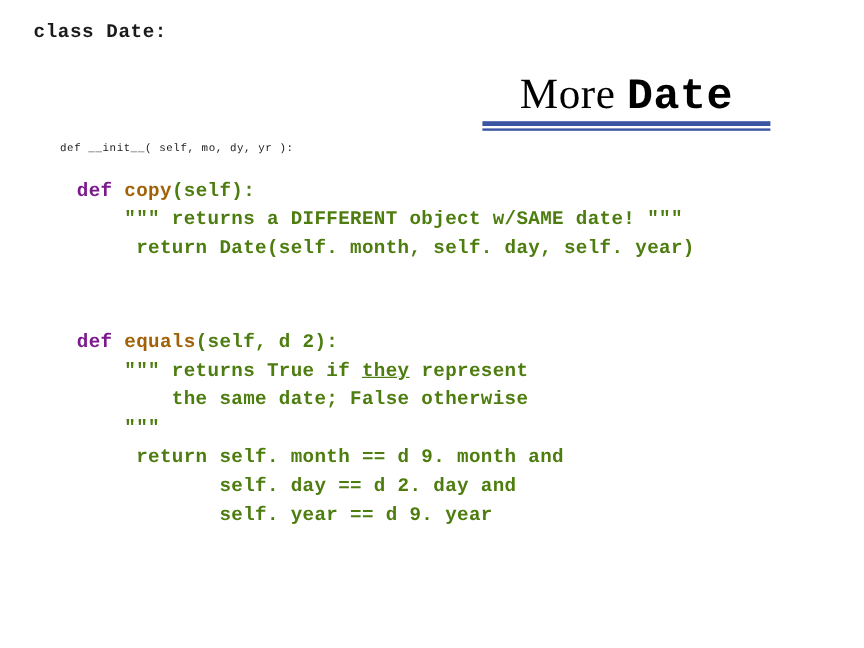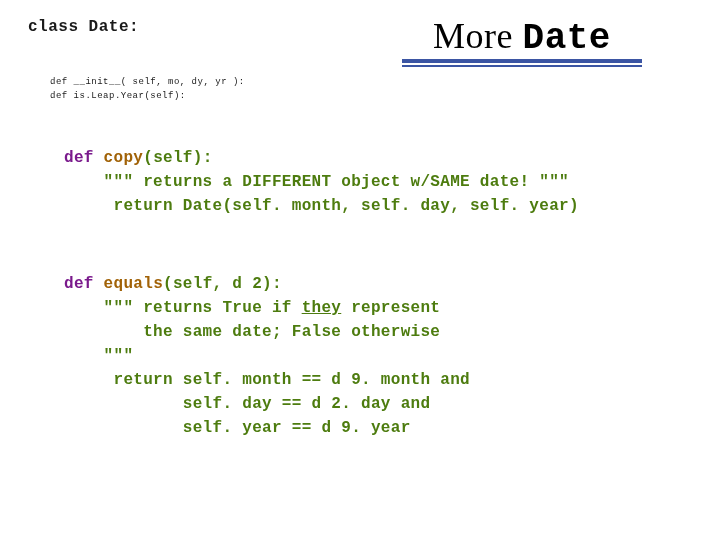--- a/index.html
+++ b/index.html
@@ -35,20 +35,21 @@
   .title-wrap {
     text-align: center;
     line-height: 1;
     padding-right: 50px;
   }
   .title {
     font-family: "Times New Roman", Times, serif;
     font-size: 36px;
     font-weight: normal;
     letter-spacing: 0.5px;
+    margin-top: 42px;
   }
   .title .mono {
     font-family: "Courier New", Courier, monospace;
     font-weight: bold;
     font-size: 36px;
   }
   .title-underline {
     margin-top: 2px;
   }
   .title-underline .bar1 {
@@ -64,21 +65,21 @@
     margin-left: auto;
     margin-top: 2px;
   }
   .small-defs {
     font-family: "Courier New", Courier, monospace;
     font-size: 9px;
     letter-spacing: 0.5px;
     line-height: 1.6;
     margin-left: 22px;
     margin-top: 6px;
-    margin-bottom: 42px;
+    margin-bottom: 16px;
     color: #1a1a1a;
   }
   .codeblock {
     font-family: "Courier New", Courier, monospace;
     font-size: 16px;
     font-weight: bold;
     letter-spacing: 0.3px;
     line-height: 1.5;
     white-space: pre;
     margin-left: 36px;
@@ -104,21 +105,20 @@
       </div>
       <div class="title-underline">
         <div class="bar1"></div>
         <div class="bar2"></div>
       </div>
     </div>
   </div>
 
   <div class="small-defs">
     <div>def __init__( self, mo, dy, yr ):</div>
-    <div>def is.Leap.Year(self):</div>
   </div>
 
   <div class="codeblock"><span class="kw-def">def</span><span class="fn-name"> copy</span><span class="text">(self):</span>
 <span class="text">    """ returns a DIFFERENT object w/SAME date! """</span>
 <span class="text">     return Date(self. month, self. day, self. year)</span></div>
 
   <div class="block-gap"></div>
 
   <div class="codeblock"><span class="kw-def">def</span><span class="fn-name"> equals</span><span class="text">(self, d 2):</span>
 <span class="text docstr"><span>    """ returns True if </span><span class="ul">they</span><span> represent</span></span>

